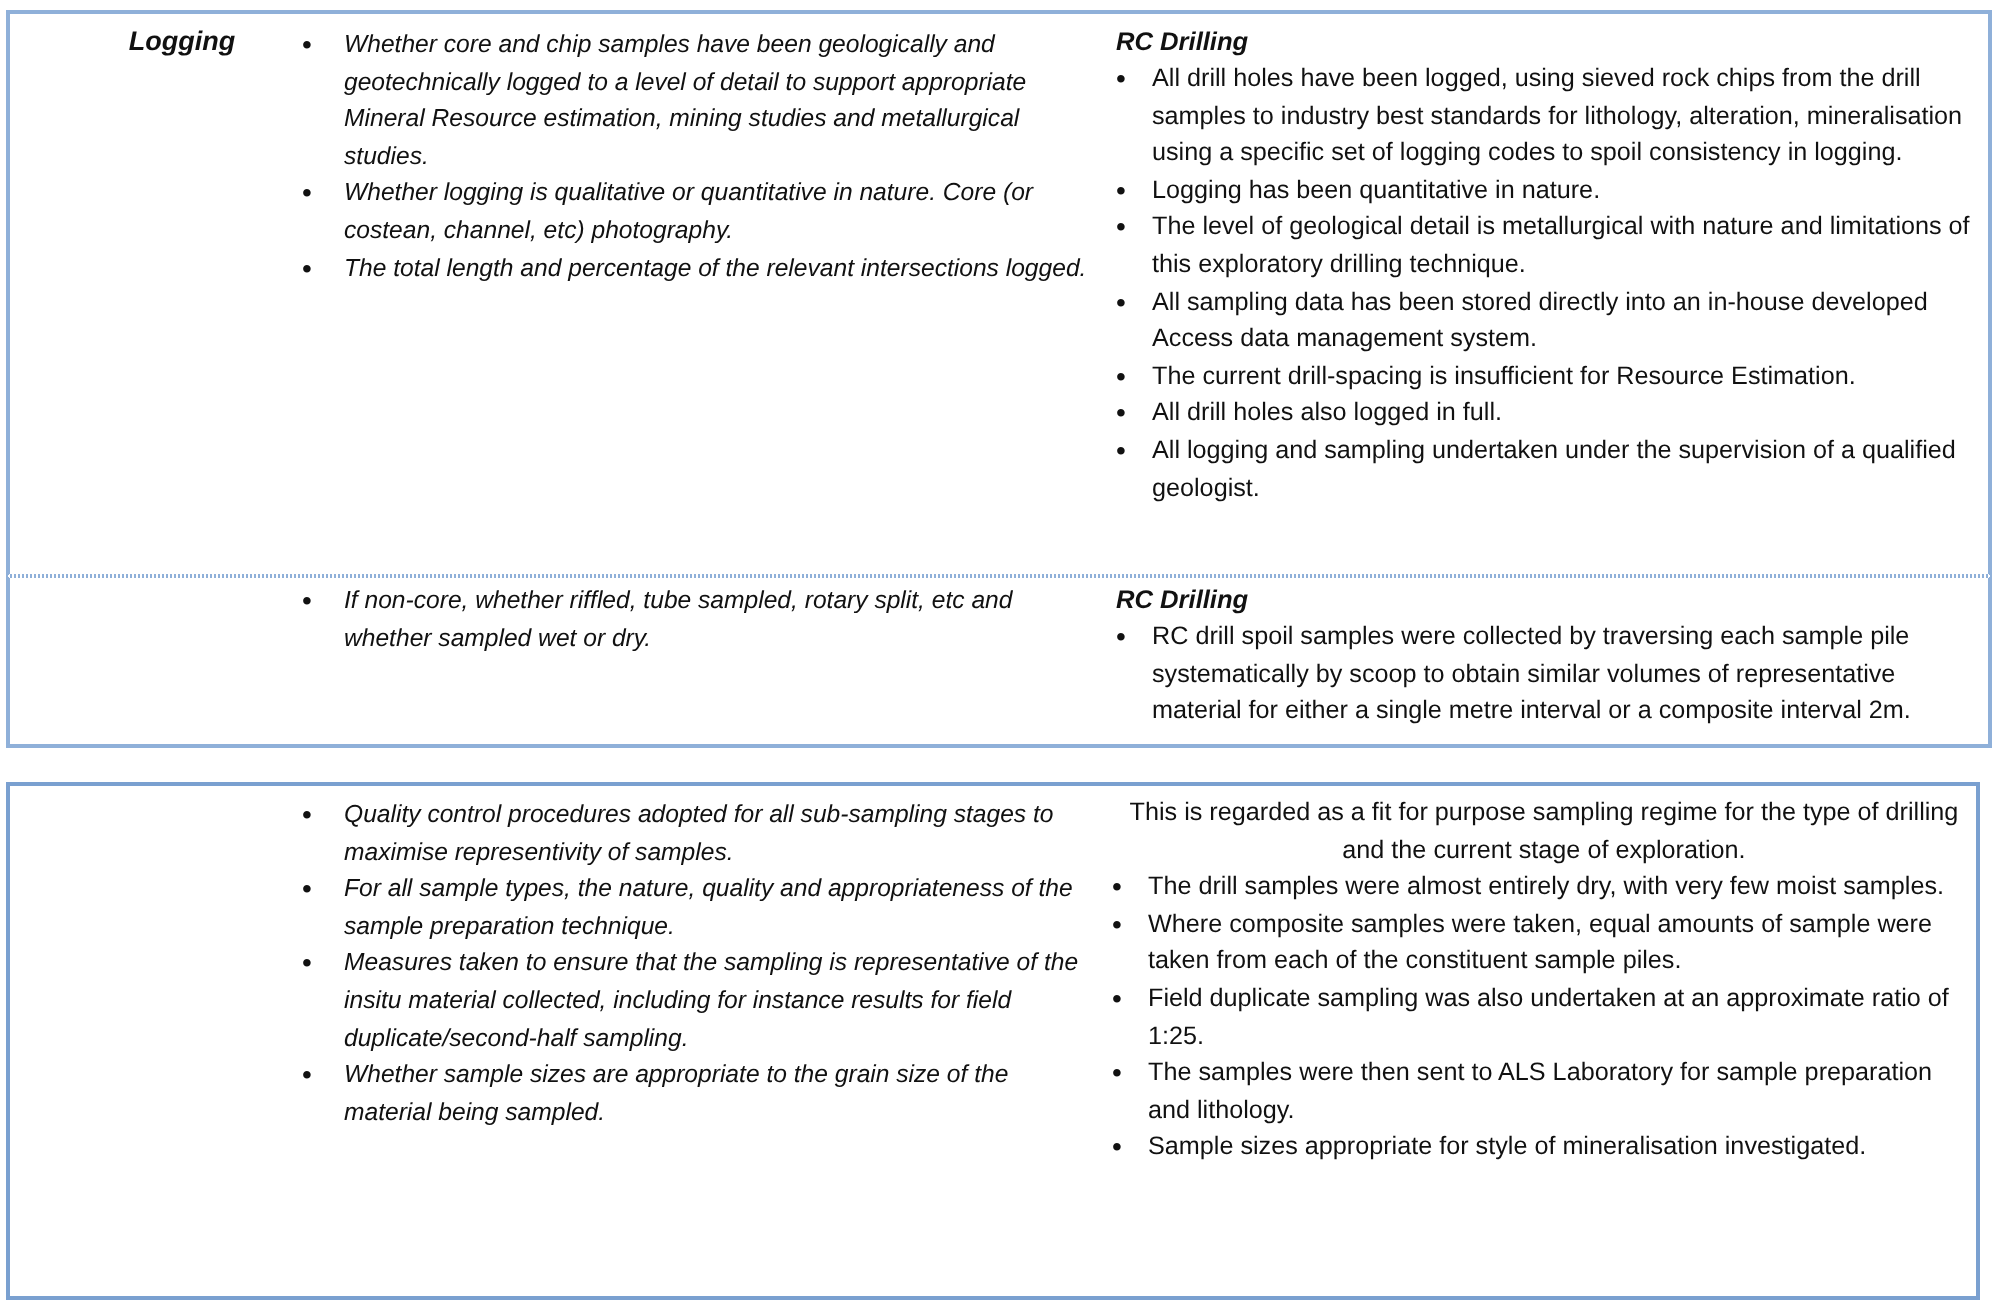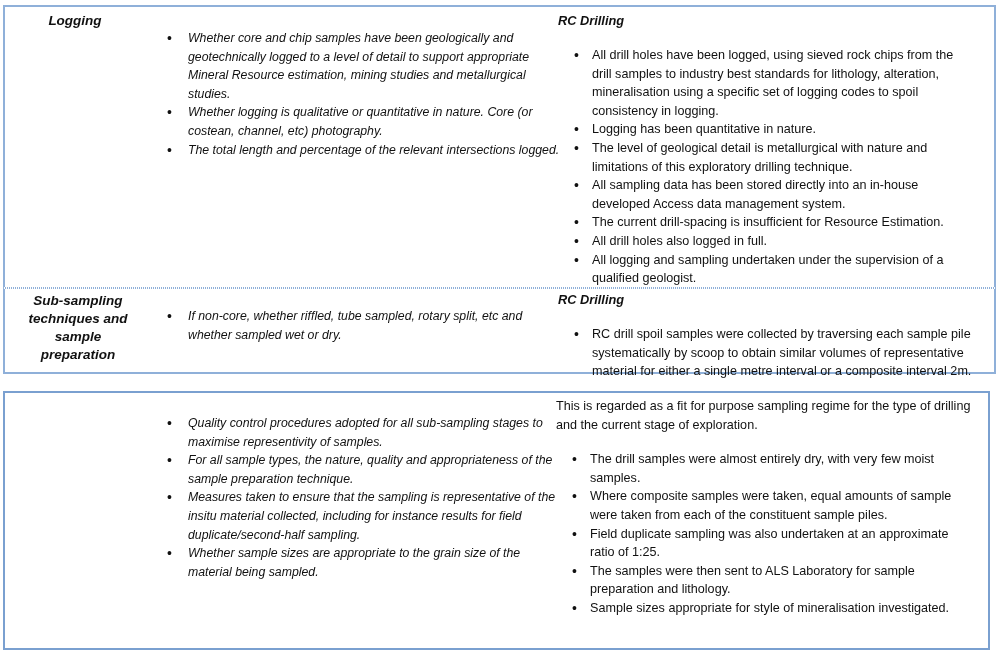--- a/index.html
+++ b/index.html
@@ -2,29 +2,29 @@
 <html><head>
 <meta charset="utf-8">
 <style>
   html, body { margin:0; padding:0; background:#ffffff; }
   body { width:997px; height:655px; position:relative; overflow:hidden;
          font-family:"Liberation Sans", sans-serif; color:#111; }
   .box { position:absolute; border:2px solid #8fb0d9; box-sizing:border-box; background:#fff; }
   #box1 { left:3px; top:5px; width:993px; height:283px; border-bottom:1px dotted #8fb0d9; }
   #box2 { left:3px; top:288px; width:993px; height:86px; border-top:1px dotted #8fb0d9; }
   #box3 { left:3px; top:391px; width:987px; height:259px; border-color:#7aa0d0; }
-  .criteria { position:absolute; font-weight:bold; font-style:italic; font-size:13.5px; text-align:center; line-height:18px; }
+  .criteria { position:absolute; font-weight:bold; font-style:italic; font-size:13.5px; text-align:center; line-height:18px;margin-left:16px; }
   .explain { position:absolute; font-style:italic; font-size:12.3px; line-height:18.6px; }
   .comment { position:absolute; font-size:12.6px; line-height:18.6px; }
-  ul { margin:16px; padding:0; list-style:none; }
+  ul { margin:0; padding:0; list-style:none; }
   li { position:relative; padding-left:18px; }
   li::before { content:"\2022"; position:absolute; left:0; top:0; font-style:normal; font-size:14px; }
   .explain li { padding-left:21px; }
   .sub-head { font-weight:bold; font-style:italic; font-size:12.8px; line-height:18px; }
-  .intro { text-align:left; }
+  .intro { text-align:center; }
 </style>
 </head>
 <body>
 
 <div class="box" id="box1">
   <div class="criteria" style="left:20px; top:5px; width:100px;">Logging</div>
   <ul class="explain" style="left:146px; top:6px; width:394px;">
     <li>Whether core and chip samples have been geologically and geotechnically logged to a level of detail to support appropriate Mineral Resource estimation, mining studies and metallurgical studies.</li>
     <li>Whether logging is qualitative or quantitative in nature. Core (or costean, channel, etc) photography.</li>
     <li>The total length and percentage of the relevant intersections logged.</li>
@@ -37,21 +37,20 @@
       <li>The level of geological detail is metallurgical with nature and limitations of this exploratory drilling technique.</li>
       <li>All sampling data has been stored directly into an in-house developed Access data management system.</li>
       <li>The current drill-spacing is insufficient for Resource Estimation.</li>
       <li>All drill holes also logged in full.</li>
       <li>All logging and sampling undertaken under the supervision of a qualified geologist.</li>
     </ul>
   </div>
 </div>
 
 <div class="box" id="box2">
-  <div class="criteria" style="left:14px; top:3px; width:118px;">Sub-sampling techniques and sample preparation</div>
   <ul class="explain" style="left:146px; top:2px; width:394px;">
     <li>If non-core, whether riffled, tube sampled, rotary split, etc and whether sampled wet or dry.</li>
   </ul>
   <div class="comment" style="left:553px; top:2px; width:430px;">
     <div class="sub-head">RC Drilling</div>
     <ul>
       <li>RC drill spoil samples were collected by traversing each sample pile systematically by scoop to obtain similar volumes of representative material for either a single metre interval or a composite interval  2m.</li>
     </ul>
   </div>
 </div>

